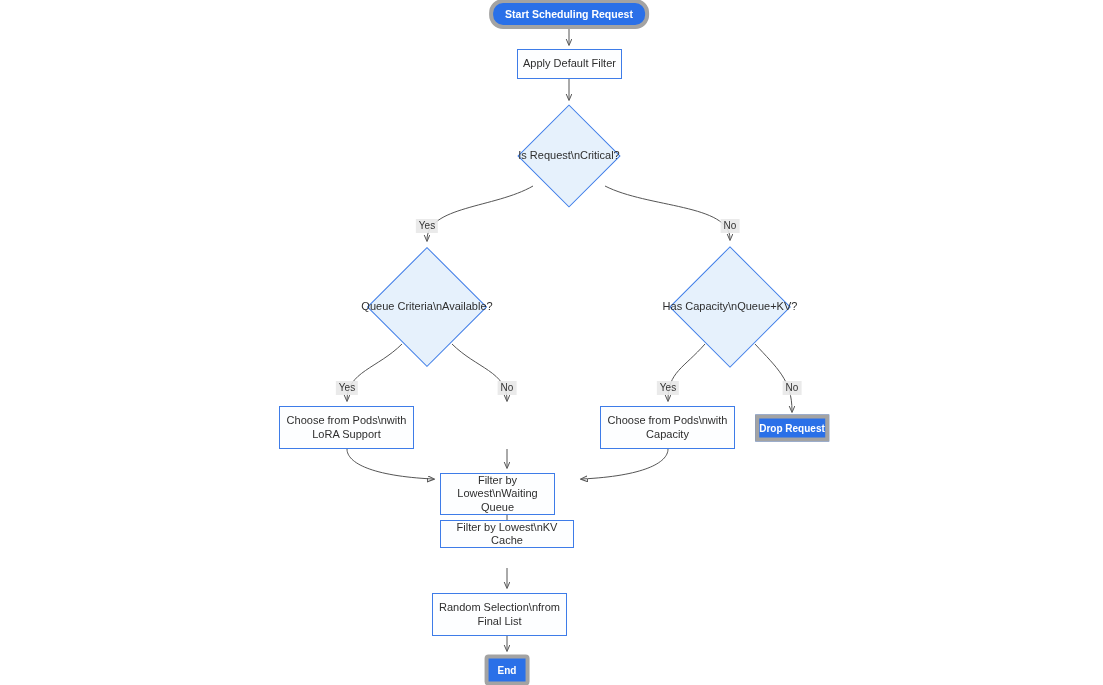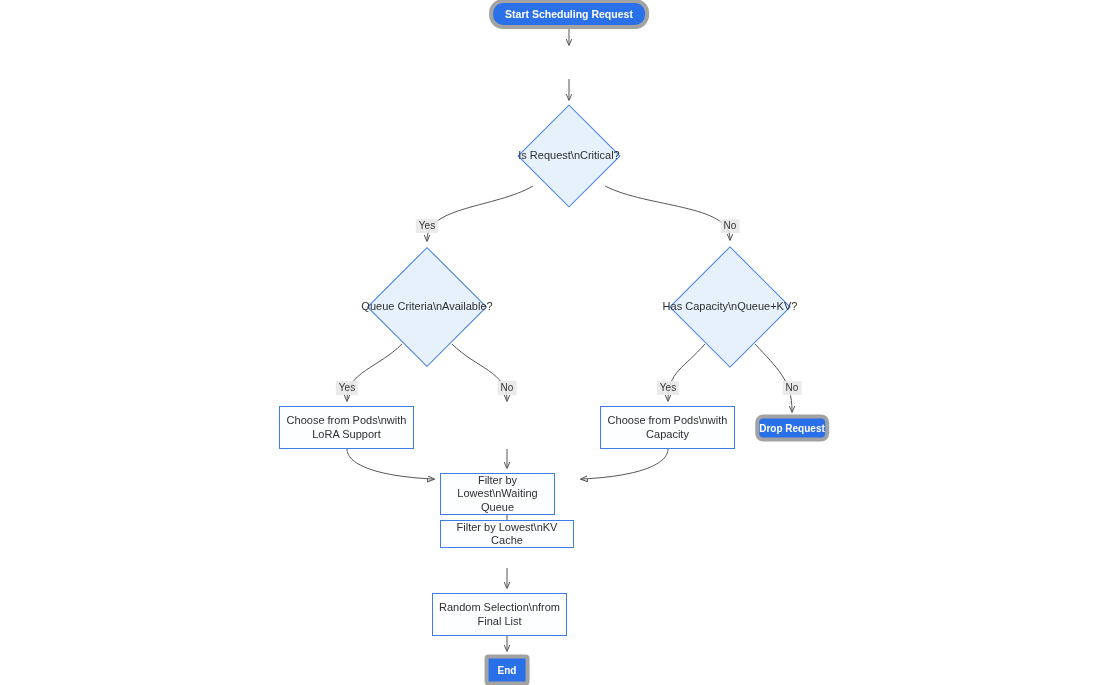--- a/index.html
+++ b/index.html
@@ -50,21 +50,21 @@
     font-weight: bold;
     font-size: 10.5px;
     padding: 5px 12px;
     border-radius: 14px;
     white-space: nowrap;
     text-align: center;
   }
   .node-pill.small {
     font-size: 10px;
     padding: 4px 0;
-    border-radius: 8px;
+    border-radius: 0;
   }
   .diamond-shape {
     position: absolute;
     transform: translate(-50%, -50%) rotate(45deg);
     background: #e6f1fc;
     border: 1.5px solid #3e7ce8;
     box-sizing: border-box;
   }
   .diamond-label {
     position: absolute;
@@ -109,20 +109,21 @@
     <path d="M347,449 C347,463 372,476 433,479" marker-end="url(#arrow)"></path>
     <path d="M507,449 L507,467" marker-end="url(#arrow)"></path>
     <path d="M668,449 C668,463 643,476 582,479" marker-end="url(#arrow)"></path>
     <path d="M507,515 L507,534" marker-end="url(#arrow)"></path>
     <path d="M507,568 L507,587" marker-end="url(#arrow)"></path>
     <path d="M507,635 L507,650" marker-end="url(#arrow)"></path>
   </svg>
 
   <div class="node-pill" style="left:569px; top:14px;">Start Scheduling Request</div>
 
+  <div class="node-rect" style="left:517px; top:49px; width:105px; height:30px;">Apply Default Filter</div>
 
   <div class="diamond-shape" style="left:569px; top:156px; width:73px; height:73px;"></div>
   <div class="diamond-label" style="left:569px; top:156px;">Is Request\nCritical?</div>
 
   <div class="diamond-shape" style="left:427px; top:307px; width:85px; height:85px;"></div>
   <div class="diamond-label" style="left:427px; top:307px;">Queue Criteria\nAvailable?</div>
 
   <div class="diamond-shape" style="left:730px; top:307px; width:86px; height:86px;"></div>
   <div class="diamond-label" style="left:730px; top:307px;">Has Capacity\nQueue+KV?</div>
 

